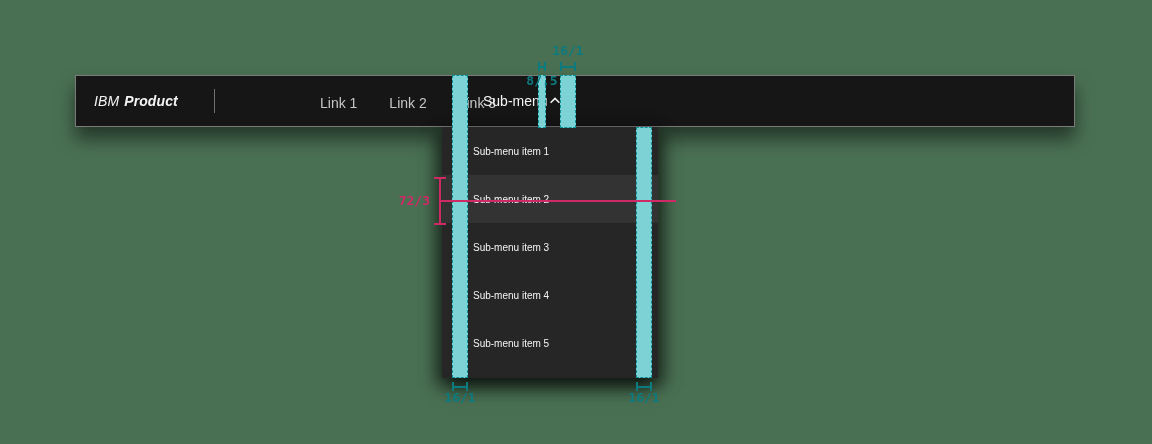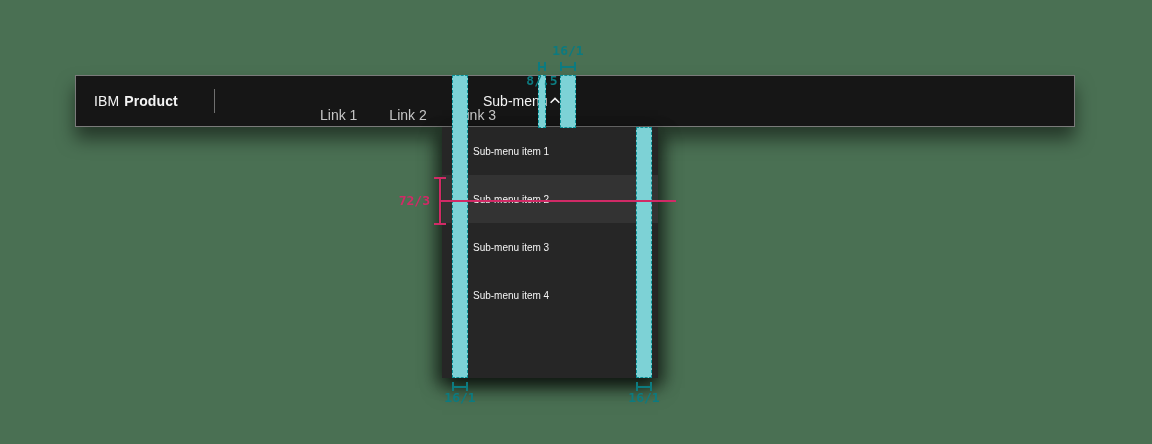--- a/index.html
+++ b/index.html
@@ -11,25 +11,25 @@
   html,body{width:1152px;height:444px;overflow:hidden;}
   body{background:var(--bg);font-family:"Liberation Sans",sans-serif;position:relative;}
   .stage{position:absolute;inset:0;}
 
   
   .header{position:absolute;left:75px;top:75px;width:1000px;height:52px;
     background:var(--headerBg);border:1px solid rgba(244,244,244,0.45);
     box-shadow:0 12px 18px rgba(0,0,0,0.5);
     display:flex;align-items:center;z-index:1;}
   .header-name{margin-left:18px;font-size:14px;color:var(--white);letter-spacing:.1px;
-    display:flex;gap:5px;align-items:baseline;white-space:nowrap;}
+    display:flex;gap:5px;align-items:baseline;white-space:nowrap;font-style:italic;}
   .header-name .prefix{font-weight:400;}
   .header-name .product{font-weight:700;}
   .header-divider{width:1px;height:24px;background:var(--divider);position:absolute;left:138px;}
-  .nav{position:absolute;left:228px;top:14px;height:100%;display:flex;align-items:center;}
+  .nav{position:absolute;left:228px;top:2px;height:100%;display:flex;align-items:center;}
   .nav-link{color:var(--linkGray);font-size:14px;padding:0 16px;height:100%;
     display:flex;align-items:center;cursor:pointer;white-space:nowrap;}
   .submenu-trigger{position:absolute;left:377px;top:0;width:124px;height:100%;cursor:pointer;}
   .submenu-label{position:absolute;left:30px;top:50%;transform:translateY(-50%);
     color:var(--white);font-size:14px;white-space:nowrap;}
   .chevron{position:absolute;left:95px;top:50%;transform:translateY(-50%);width:14px;height:14px;}
 
   
   .menu{position:absolute;left:442px;top:127px;width:216px;height:251px;
     background:var(--menuBg);box-shadow:0 10px 18px rgba(0,0,0,0.55), 8px 6px 14px rgba(0,0,0,0.35), -8px 6px 14px rgba(0,0,0,0.35);
@@ -96,20 +96,21 @@
         <polyline points="3,10 8,5 13,10" fill="none" stroke="#f4f4f4" stroke-width="1.8"></polyline>
       </svg>
     </div>
   </div>
 
   <div class="menu">
     <div class="menu-item">Sub-menu item 1</div>
     <div class="menu-item highlight">Sub-menu item 2</div>
     <div class="menu-item">Sub-menu item 3</div>
     <div class="menu-item">Sub-menu item 4</div>
+    <div class="menu-item">Sub-menu item 5</div>
   </div>
 
   <div class="bar bar1"></div>
   <div class="bar bar2"></div>
   <div class="bar bar3"></div>
   <div class="bar bar4"></div>
 
   <div class="h-measure m-top-8"></div>
   <div class="h-measure m-top-16"></div>
   <div class="h-measure m-bot-left"></div>

